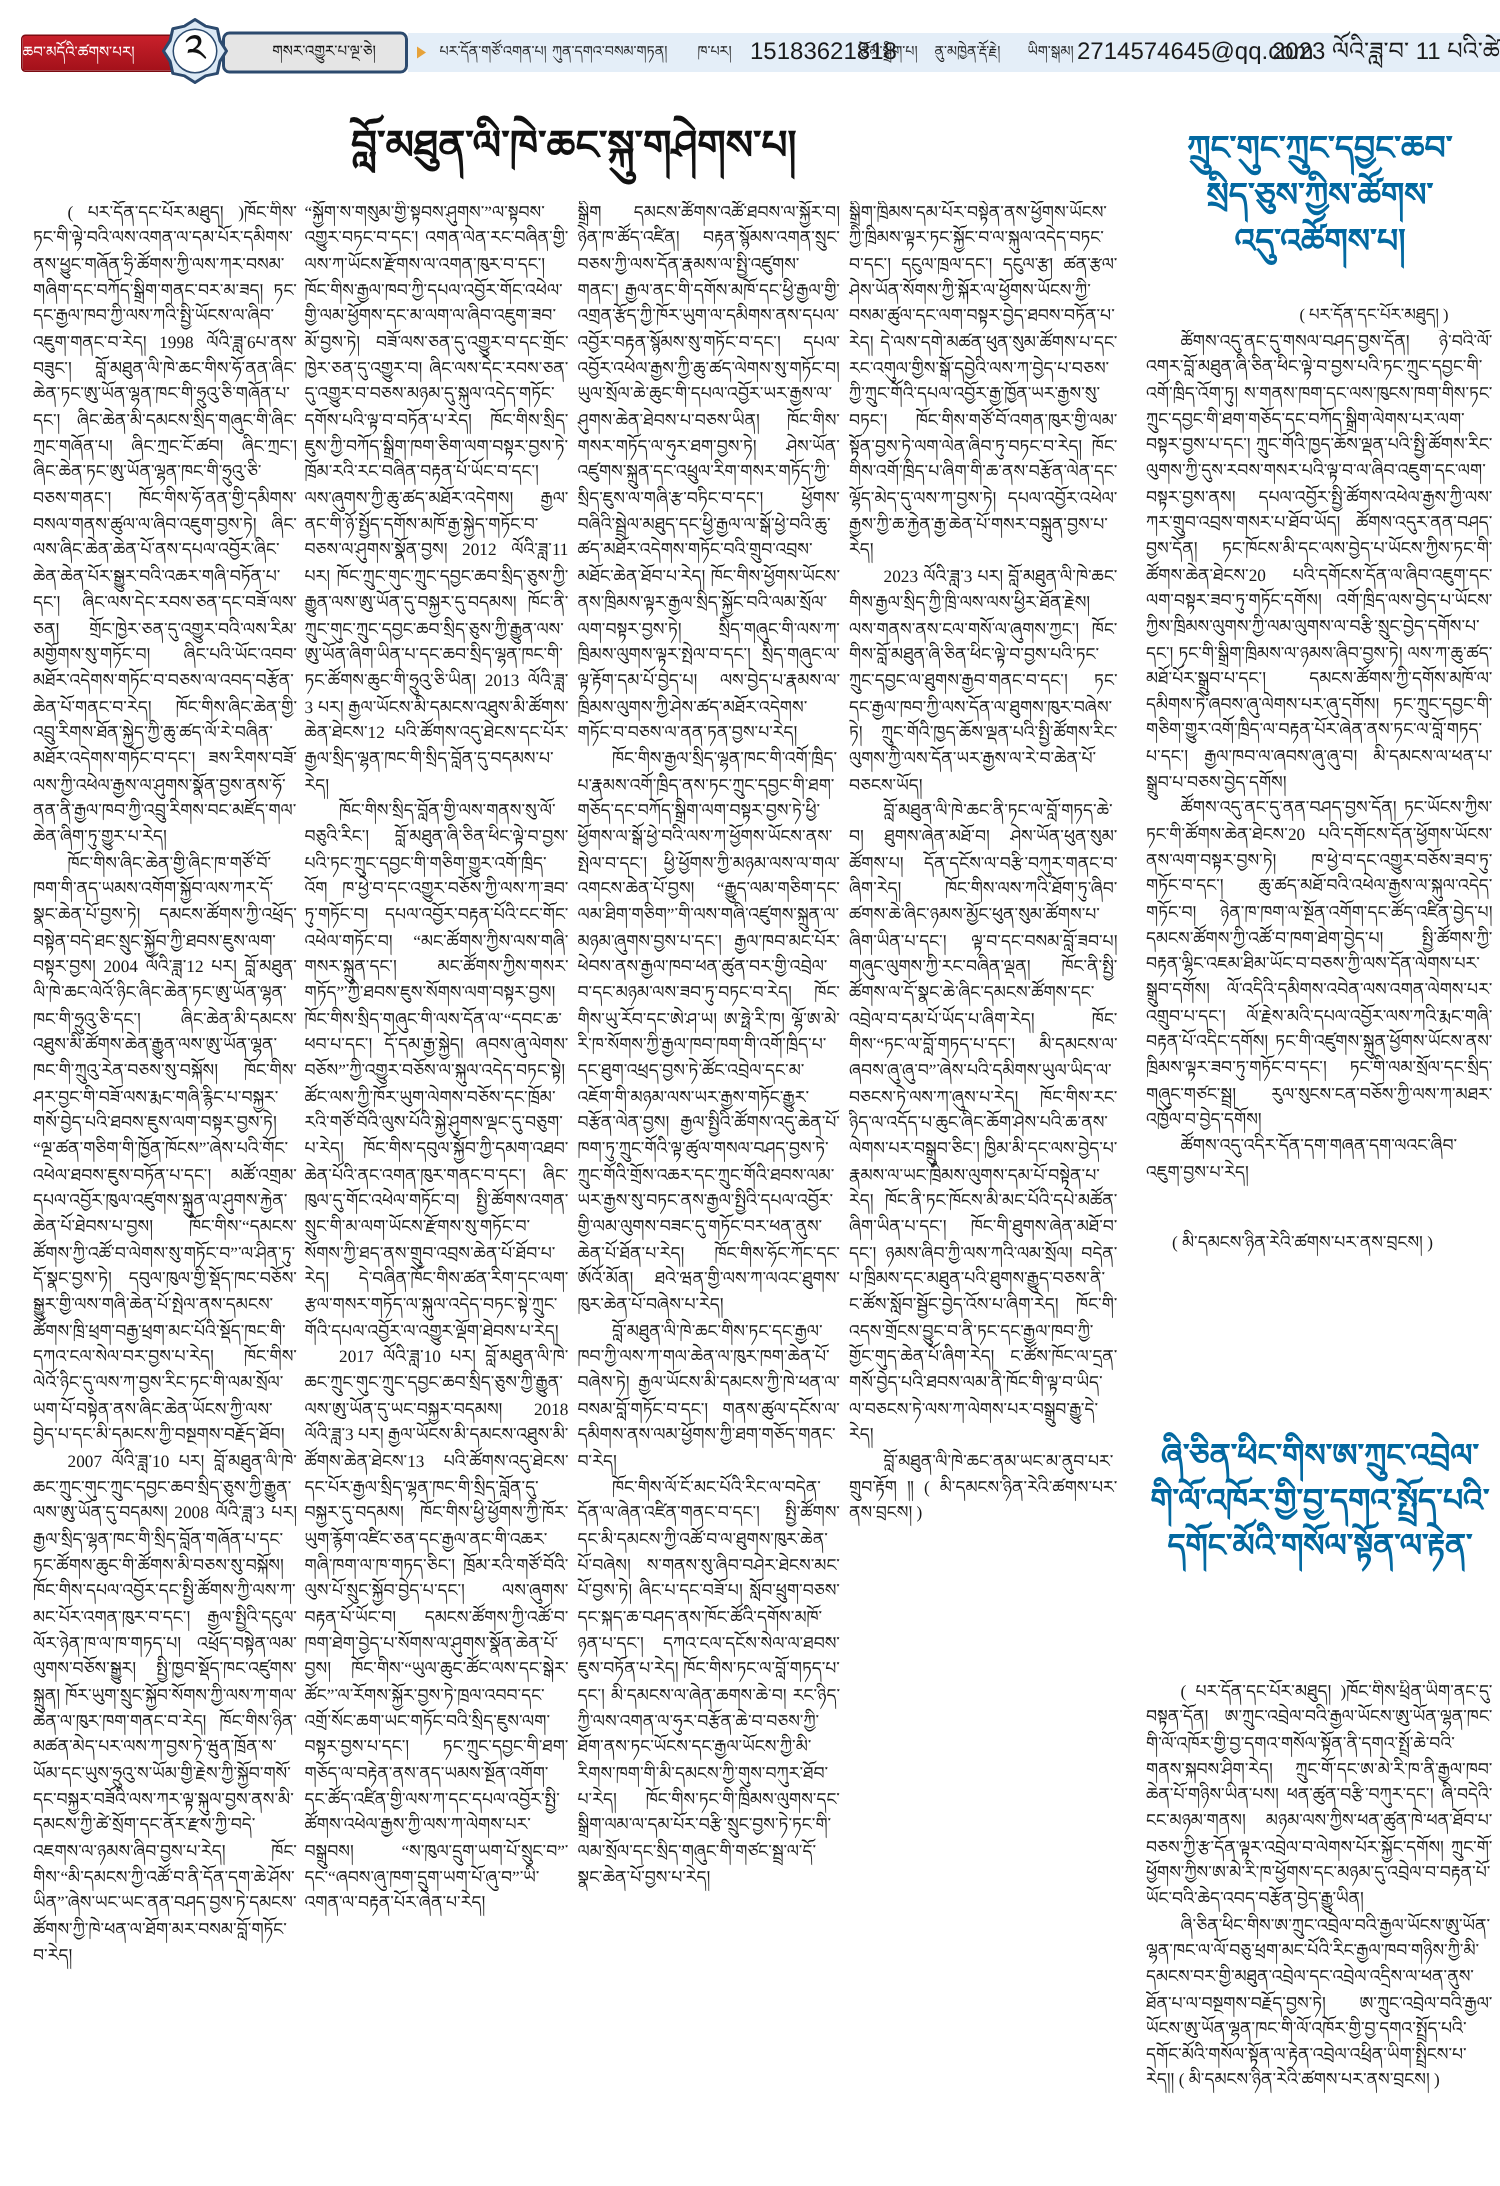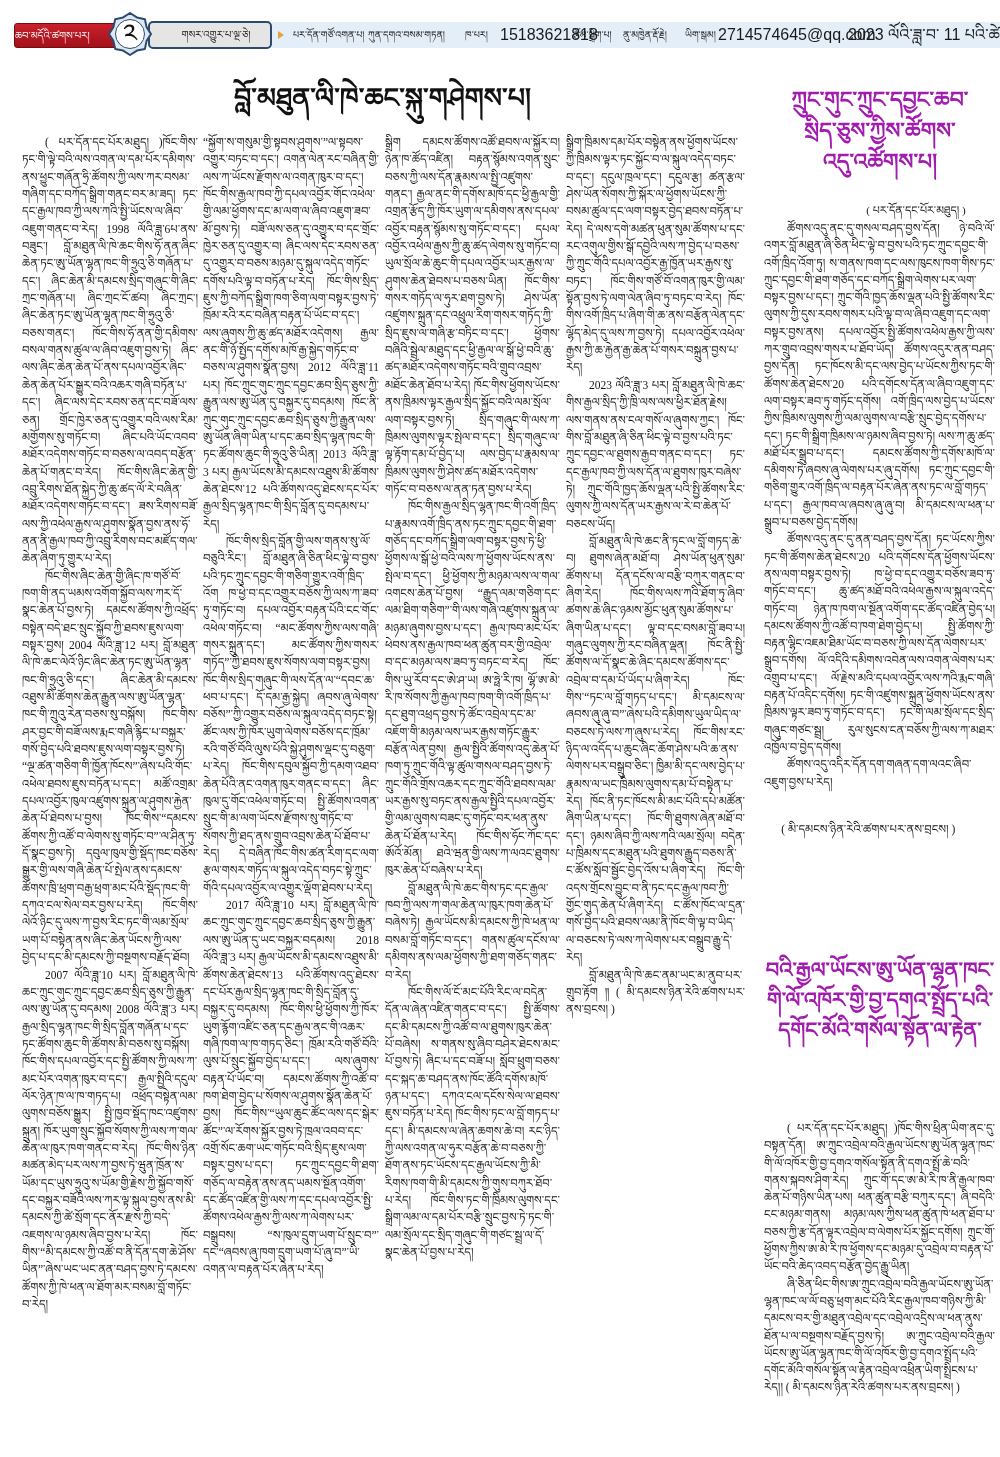--- a/index.html
+++ b/index.html
@@ -41,21 +41,21 @@
   .tri {
     position:absolute; left:6px; top:9px; width:0; height:0;
     border-left:6px solid #e6a23a; border-top:4px solid transparent; border-bottom:4px solid transparent;
   }
 
   
   .main-title {
     left:20px; top:78px; width:725px; text-align:center;
     font-size:27px; font-weight:bold; line-height:40px; color:#111;
   }
-  .side-title { left:764px; width:232px; text-align:center; font-weight:bold; color:#a21caf; }
+  .side-title { left:764px; width:232px; text-align:center; font-weight:bold; color:#0369a1; }
   .side-title .ln { display:block; white-space:nowrap; }
   .side-title.t1 { top:84px; font-size:22px; line-height:31px; }
   .side-title.t2 { top:955px; font-size:21px; line-height:30px; }
   .byline { left:800px; width:232px; text-align:center; font-size:11px; line-height:17px;
             font-family:"Liberation Serif", serif; }
 
   
   .col {
     top:134px; height:1306px; overflow:hidden;
     font-family:"Liberation Serif", serif; font-size:11.5px; line-height:17.35px;
@@ -143,20 +143,20 @@
 </div>
 <div class="abs byline" style="top:202px">( པར་དོན་དང་པོར་མཐུད། )</div>
 <div class="abs side-body b1">
   <p>ཚོགས་འདུ་ནང་དུ་གསལ་བཤད་བྱས་དོན། ཉེ་བའི་ལོ་འགར་བློ་མཐུན་ཞི་ཅིན་ཕིང་ལྟེ་བ་བྱས་པའི་ཏང་ཀྲུང་དབྱང་གི་འགོ་ཁྲིད་འོག་ཏུ། ས་གནས་ཁག་དང་ལས་ཁུངས་ཁག་གིས་ཏང་ཀྲུང་དབྱང་གི་ཐག་གཅོད་དང་བཀོད་སྒྲིག་ལེགས་པར་ལག་བསྟར་བྱས་པ་དང་། ཀྲུང་གོའི་ཁྱད་ཆོས་ལྡན་པའི་སྤྱི་ཚོགས་རིང་ལུགས་ཀྱི་དུས་རབས་གསར་པའི་ལྟ་བ་ལ་ཞིབ་འཇུག་དང་ལག་བསྟར་བྱས་ནས། དཔལ་འབྱོར་སྤྱི་ཚོགས་འཕེལ་རྒྱས་ཀྱི་ལས་ཀར་གྲུབ་འབྲས་གསར་པ་ཐོབ་ཡོད། ཚོགས་འདུར་ནན་བཤད་བྱས་དོན། ཏང་ཁོངས་མི་དང་ལས་བྱེད་པ་ཡོངས་ཀྱིས་ཏང་གི་ཚོགས་ཆེན་ཐེངས་20 པའི་དགོངས་དོན་ལ་ཞིབ་འཇུག་དང་ལག་བསྟར་ཟབ་ཏུ་གཏོང་དགོས། འགོ་ཁྲིད་ལས་བྱེད་པ་ཡོངས་ཀྱིས་ཁྲིམས་ལུགས་ཀྱི་ལམ་ལུགས་ལ་བརྩི་སྲུང་བྱེད་དགོས་པ་དང་། ཏང་གི་སྒྲིག་ཁྲིམས་ལ་ཉམས་ཞིབ་བྱས་ཏེ། ལས་ཀ་ཆུ་ཚད་མཐོ་པོར་སྒྲུབ་པ་དང་། དམངས་ཚོགས་ཀྱི་དགོས་མཁོ་ལ་དམིགས་ཏེ་ཞབས་ཞུ་ལེགས་པར་ཞུ་དགོས། ཏང་ཀྲུང་དབྱང་གི་གཅིག་གྱུར་འགོ་ཁྲིད་ལ་བརྟན་པོར་ཞེན་ནས་ཏང་ལ་བློ་གཏད་པ་དང་། རྒྱལ་ཁབ་ལ་ཞབས་ཞུ་ཞུ་བ། མི་དམངས་ལ་ཕན་པ་སྒྲུབ་པ་བཅས་བྱེད་དགོས།</p>
   <p>ཚོགས་འདུ་ནང་དུ་ནན་བཤད་བྱས་དོན། ཏང་ཡོངས་ཀྱིས་ཏང་གི་ཚོགས་ཆེན་ཐེངས་20 པའི་དགོངས་དོན་ཕྱོགས་ཡོངས་ནས་ལག་བསྟར་བྱས་ཏེ། ཁ་ཕྱེ་བ་དང་འགྱུར་བཅོས་ཟབ་ཏུ་གཏོང་བ་དང་། ཆུ་ཚད་མཐོ་བའི་འཕེལ་རྒྱས་ལ་སྐུལ་འདེད་གཏོང་བ། ཉེན་ཁ་ཁག་ལ་སྔོན་འགོག་དང་ཚོད་འཛིན་བྱེད་པ། དམངས་ཚོགས་ཀྱི་འཚོ་བ་ཁག་ཐེག་བྱེད་པ། སྤྱི་ཚོགས་ཀྱི་བརྟན་ལྷིང་འཇམ་ཐིམ་ཡོང་བ་བཅས་ཀྱི་ལས་དོན་ལེགས་པར་སྒྲུབ་དགོས། ལོ་འདིའི་དམིགས་འབེན་ལས་འགན་ལེགས་པར་འགྲུབ་པ་དང་། ལོ་རྗེས་མའི་དཔལ་འབྱོར་ལས་ཀའི་རྨང་གཞི་བརྟན་པོ་འདིང་དགོས། ཏང་གི་འཛུགས་སྐྲུན་ཕྱོགས་ཡོངས་ནས་ཁྲིམས་ལྟར་ཟབ་ཏུ་གཏོང་བ་དང་། ཏང་གི་ལམ་སྲོལ་དང་སྲིད་གཞུང་གཙང་སྦྲ། རུལ་སུངས་ངན་བཅོས་ཀྱི་ལས་ཀ་མཐར་འཁྱོལ་བ་བྱེད་དགོས།</p>
   <p>ཚོགས་འདུ་འདིར་དོན་དག་གཞན་དག་ལའང་ཞིབ་འཇུག་བྱས་པ་རེད།</p>
   <p class="src">( མི་དམངས་ཉིན་རེའི་ཚགས་པར་ནས་བྲངས། )</p>
 </div>
 
 <div class="abs side-title t2">
-  <span class="ln">བའི་རྒྱལ་ཡོངས་ཨུ་ཡོན་ལྷན་ཁང་</span>
+  <span class="ln">ཞི་ཅིན་ཕིང་གིས་ཨ་ཀྲུང་འབྲེལ་</span>
   <span class="ln">གི་ལོ་འཁོར་གྱི་བྱ་དགའ་སྤྲོད་པའི་</span>
   <span class="ln">དགོང་མོའི་གསོལ་སྟོན་ལ་རྟེན་</span>
 </div>
 <div class="abs side-body b2">
   <p>( པར་དོན་དང་པོར་མཐུད། )ཁོང་གིས་ཕྲིན་ཡིག་ནང་དུ་བསྟན་དོན། ཨ་ཀྲུང་འབྲེལ་བའི་རྒྱལ་ཡོངས་ཨུ་ཡོན་ལྷན་ཁང་གི་ལོ་འཁོར་གྱི་བྱ་དགའ་གསོལ་སྟོན་ནི་དགའ་སྤྲོ་ཆེ་བའི་གནས་སྐབས་ཤིག་རེད། ཀྲུང་གོ་དང་ཨ་མེ་རི་ཁ་ནི་རྒྱལ་ཁབ་ཆེན་པོ་གཉིས་ཡིན་པས། ཕན་ཚུན་བརྩི་བཀུར་དང་། ཞི་བདེའི་ངང་མཉམ་གནས། མཉམ་ལས་ཀྱིས་ཕན་ཚུན་ཁེ་ཕན་ཐོབ་པ་བཅས་ཀྱི་རྩ་དོན་ལྟར་འབྲེལ་བ་ལེགས་པོར་སྐྱོང་དགོས། ཀྲུང་གོ་ཕྱོགས་ཀྱིས་ཨ་མེ་རི་ཁ་ཕྱོགས་དང་མཉམ་དུ་འབྲེལ་བ་བརྟན་པོ་ཡོང་བའི་ཆེད་འབད་བརྩོན་བྱེད་རྒྱུ་ཡིན།</p>
   <p>ཞི་ཅིན་ཕིང་གིས་ཨ་ཀྲུང་འབྲེལ་བའི་རྒྱལ་ཡོངས་ཨུ་ཡོན་ལྷན་ཁང་ལ་ལོ་བཅུ་ཕྲག་མང་པོའི་རིང་རྒྱལ་ཁབ་གཉིས་ཀྱི་མི་དམངས་བར་གྱི་མཐུན་འབྲེལ་དང་འབྲེལ་འདྲིས་ལ་ཕན་ནུས་ཐོན་པ་ལ་བསྔགས་བརྗོད་བྱས་ཏེ། ཨ་ཀྲུང་འབྲེལ་བའི་རྒྱལ་ཡོངས་ཨུ་ཡོན་ལྷན་ཁང་གི་ལོ་འཁོར་གྱི་བྱ་དགའ་སྤྲོད་པའི་དགོང་མོའི་གསོལ་སྟོན་ལ་རྟེན་འབྲེལ་འཕྲིན་ཡིག་སྤྲིངས་པ་རེད།། ( མི་དམངས་ཉིན་རེའི་ཚགས་པར་ནས་བྲངས། )</p>
 </div>
 
 </body></html>

